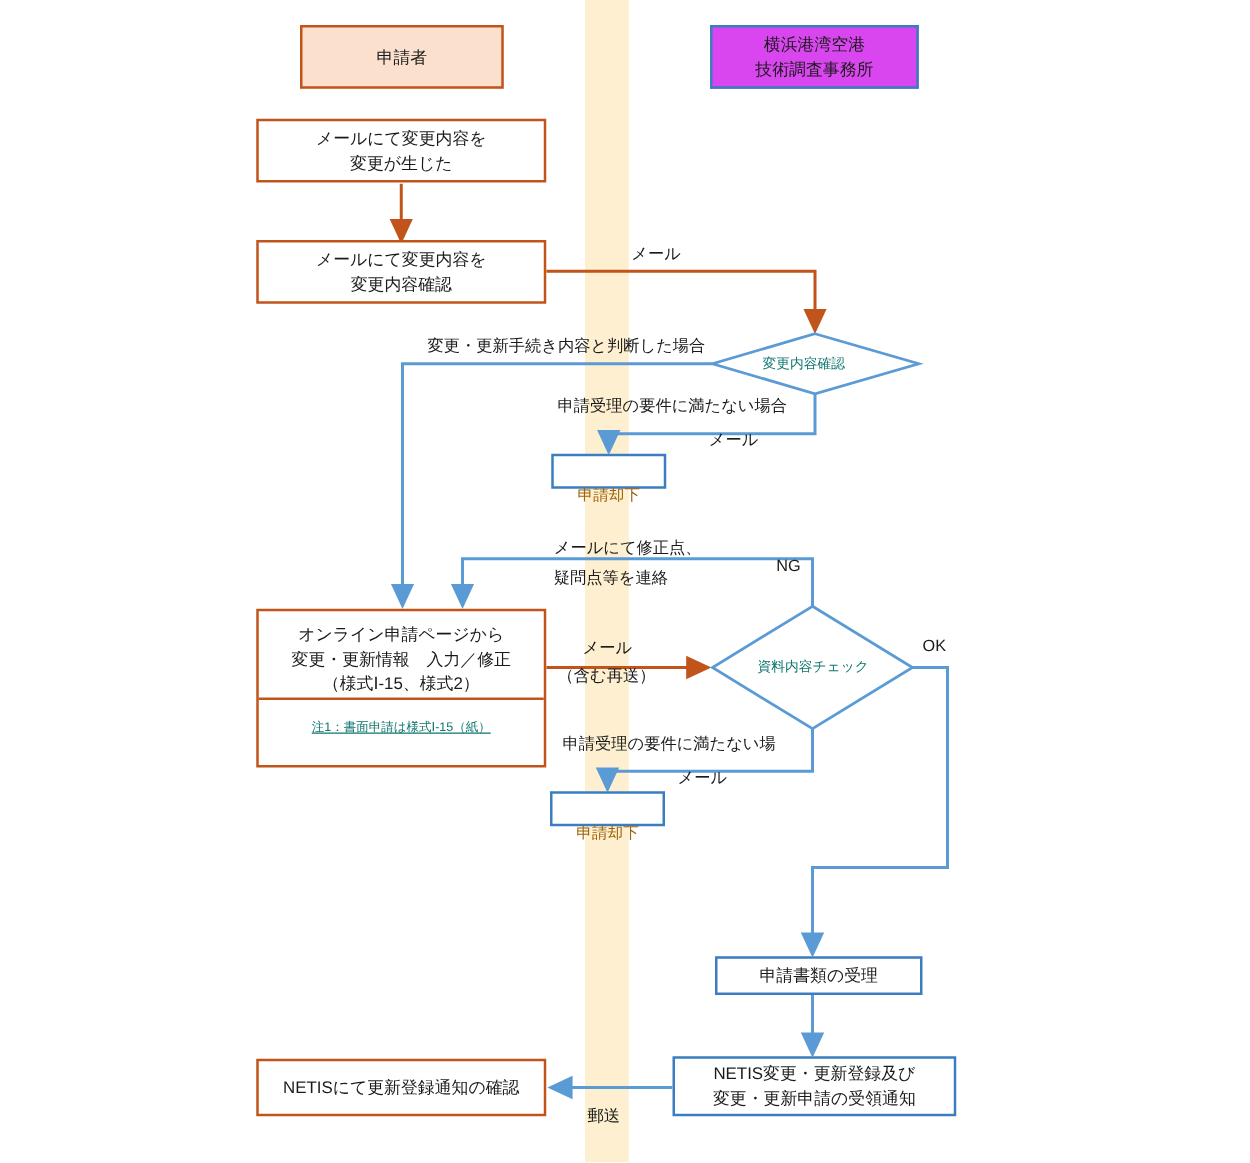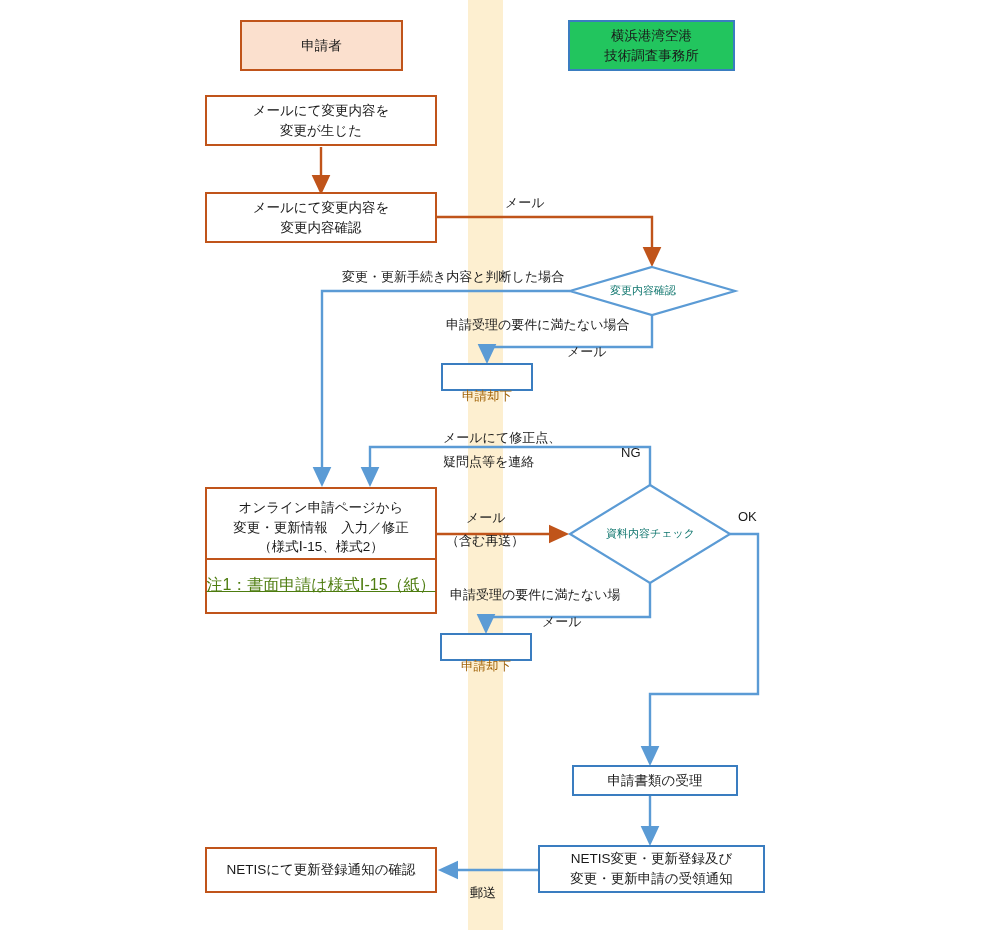--- a/index.html
+++ b/index.html
@@ -7,24 +7,24 @@
   body{font-family:"Liberation Sans","DejaVu Sans",sans-serif;}
   #stage{position:relative;width:1000px;height:930px;background:#fff;overflow:hidden;}
   .band{position:absolute;left:468px;top:0;width:35px;height:930px;background:#fdefd0;}
   svg.wires{position:absolute;left:0;top:0;width:1000px;height:930px;pointer-events:none;}
   .node{position:absolute;box-sizing:border-box;display:flex;flex-direction:column;
         align-items:center;justify-content:center;text-align:center;background:#fff;}
   .node .ln{display:block;line-height:1.45;white-space:nowrap;}
   .orange{border:2px solid #C0541A;}
   .orange-fill{border:2px solid #C0541A;background:#FBE0CE;}
   .blue{border:2px solid #3A7DC0;}
-  .blue-fill{border:2px solid #3A7DC0;background:#22c55e;}
+  .blue-fill{border:2px solid #3A7DC0;background:#d946ef;}
   .jp{font-size:13.5px;color:#1a1a1a;}
   .jp-s{font-size:12.5px;color:#a16207;margin-top:39px;}
-  .note{color:#4d7c0f;text-decoration:underline;font-size:16px;white-space:nowrap;}
+  .note{color:#0f766e;text-decoration:underline;font-size:10px;white-space:nowrap;}
   .divider{position:absolute;left:0;right:0;height:0;border-top:2px solid #C0541A;}
   .lbl{position:absolute;font-size:13px;color:#1a1a1a;white-space:nowrap;line-height:1.35;}
   .diamond-label{position:absolute;font-size:11px;color:#0f766e;white-space:nowrap;}
 </style>
 </head>
 <body>
 
 <div id="stage">
 
   <div class="band"></div>

